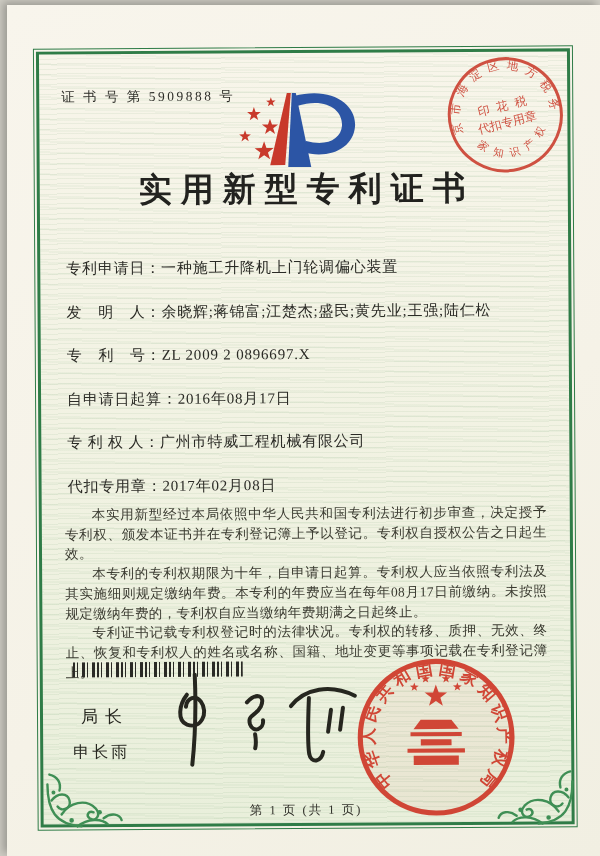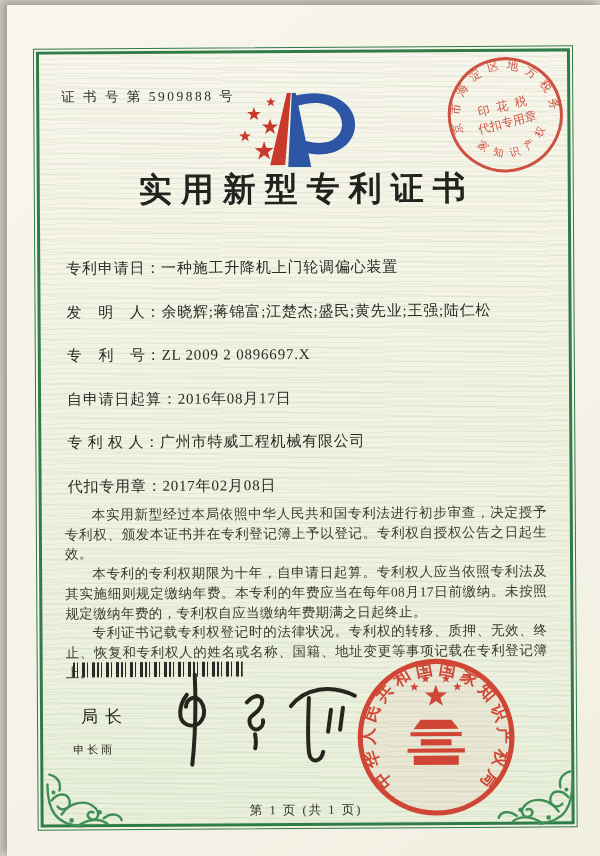--- a/index.html
+++ b/index.html
@@ -44,21 +44,21 @@
   .barcode{
     position:absolute;left:64px;top:656px;width:170px;height:15px;
     background:repeating-linear-gradient(90deg,
       #2a2a26 0 2px, transparent 2px 4px,
       #2a2a26 4px 5px, transparent 5px 9px,
       #2a2a26 9px 12px, transparent 12px 14px,
       #2a2a26 14px 15px, transparent 15px 19px,
       #2a2a26 19px 22px, transparent 22px 24px);
   }
   .signer-title{position:absolute;left:64px;top:699px;font-size:17px;letter-spacing:7px;color:#26261f;margin-left:8px;}
-  .signer-name{position:absolute;left:64px;top:736px;font-size:11px;letter-spacing:3px;color:#26261f;}
+  .signer-name{position:absolute;left:64px;top:736px;font-size:16px;letter-spacing:3px;color:#26261f;}
   .signature{position:absolute;left:150px;top:663px;width:215px;height:118px;}
   .seal{position:absolute;left:345px;top:651px;width:164px;height:164px;opacity:0.93;}
   .seal-date{position:absolute;left:352px;top:749px;font-size:14.5px;letter-spacing:1.5px;color:#1d1d1a;z-index:6;}
   .footer{position:absolute;left:0;right:0;top:797px;text-align:center;font-size:12.5px;letter-spacing:2px;color:#33332c;}
   .tax-stamp{position:absolute;left:438px;top:49px;width:124px;height:124px;transform:rotate(-14deg);opacity:0.92;}
   .flourish{position:absolute;width:88px;height:88px;}
   .flourish.bl{left:30px;top:742px;}
   .flourish.br{right:22px;top:742px;transform:scaleX(-1);}
   .red{fill:#c8392b;}
   svg text{font-family:"Liberation Serif","DejaVu Serif",serif;}

